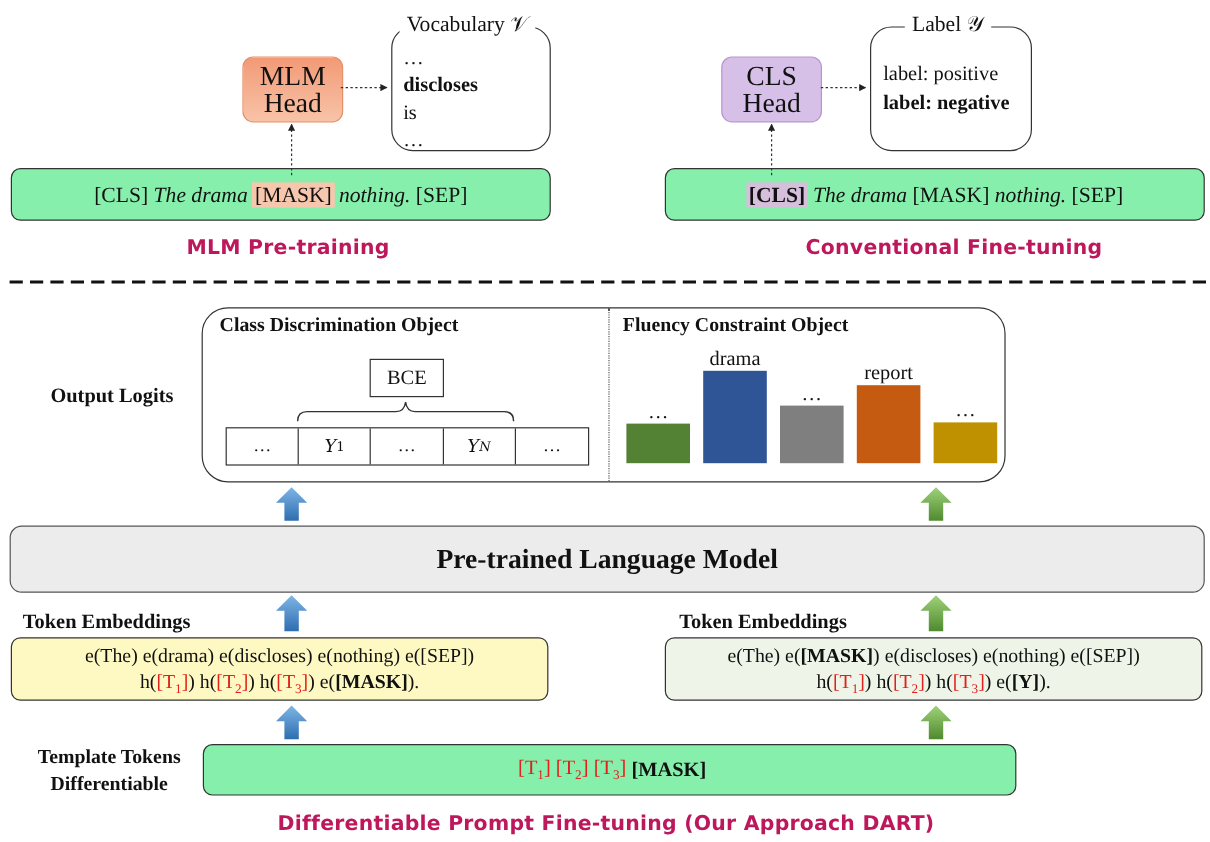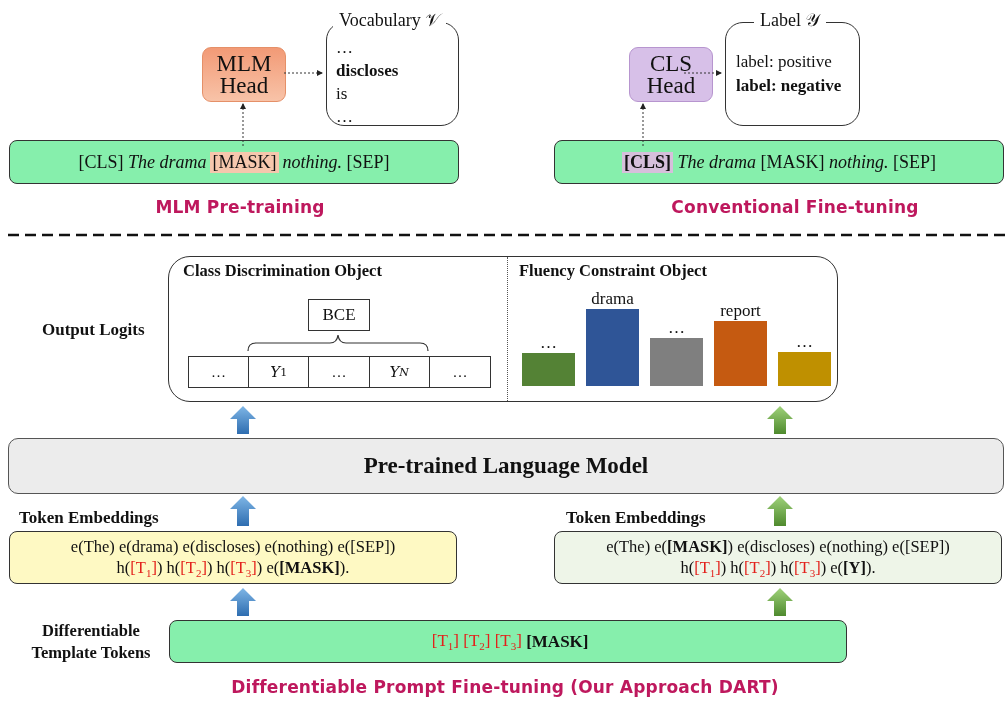--- a/index.html
+++ b/index.html
@@ -50,21 +50,21 @@
 <div class="abs seqbox" style="left:9px;top:140px;width:448px;height:42px;">
   <span>[CLS]</span>&nbsp;
   <span class="it">The drama</span>
   <span class="tok-hl-orange" style="margin:0 4px;">[MASK]</span>
   <span class="it">nothing.</span>&nbsp;
   <span>[SEP]</span>
 </div>
 
 <div class="abs caption" style="left:130px;top:197px;width:220px;">MLM Pre-training</div>
 
-<div class="abs head" style="left:601px;top:47px;width:82px;height:53px;background:#d7c0e8;border:1px solid #b795cf;margin-left:28px;">
+<div class="abs head" style="left:601px;top:47px;width:82px;height:53px;background:#d7c0e8;border:1px solid #b795cf;">
   <span>CLS</span>
   <span>Head</span>
 </div>
 
 <div class="abs rbox" style="left:725px;top:22px;width:133px;height:102px;">
   <div class="abs boxtitle" style="left:28px;top:-13px;">Label 𝒴</div>
   <div class="abs" style="left:10px;top:27px;font-size:17px;line-height:24px;">
     <div>label: positive</div>
     <div class="bold">label: negative</div>
   </div>
@@ -197,22 +197,22 @@
   </div>
   <div>
     <span>h(</span><span class="red"><span>[T</span><sub>1</sub><span>]</span></span><span>)</span>
     <span>h(</span><span class="red"><span>[T</span><sub>2</sub><span>]</span></span><span>)</span>
     <span>h(</span><span class="red"><span>[T</span><sub>3</sub><span>]</span></span><span>)</span>
     <span>e(</span><span class="bold">[Y]</span><span>).</span>
   </div>
 </div>
 
 <div class="abs bold" style="left:18px;top:620px;width:146px;text-align:center;font-size:16.5px;line-height:22px;">
+  <div>Template Tokens</div>
   <div>Differentiable</div>
-  <div>Template Tokens</div>
 </div>
 
 <div class="abs seqbox" style="left:169px;top:620px;width:676px;height:41px;font-size:17px;">
   &nbsp;
   <span class="red"><span>[T</span><sub>1</sub><span>]</span></span>&nbsp;
   <span class="red"><span>[T</span><sub>2</sub><span>]</span></span>&nbsp;
   <span class="red"><span>[T</span><sub>3</sub><span>]</span></span>&nbsp;
   <span class="bold">[MASK]</span>
 </div>
 

